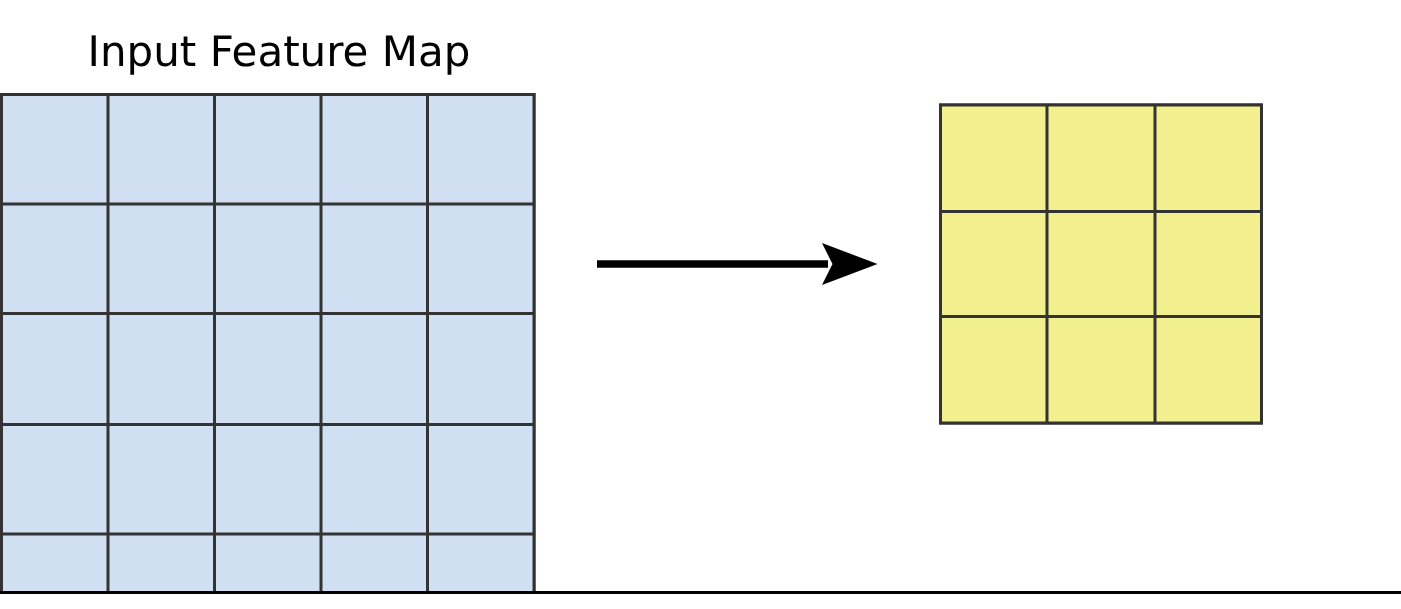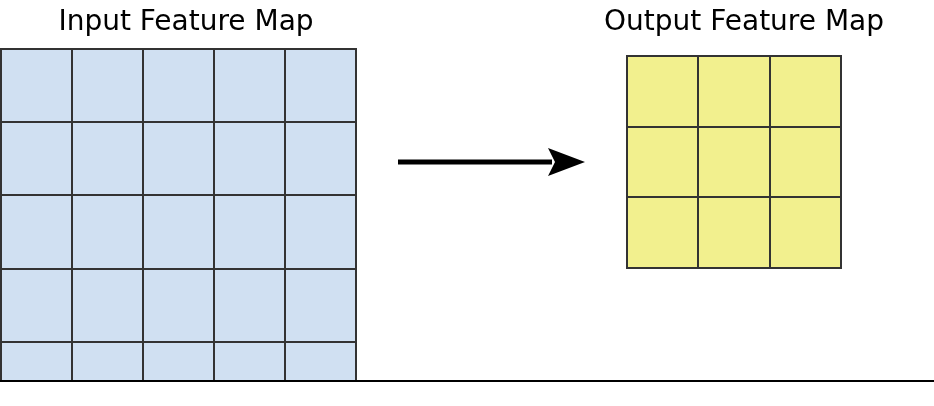--- a/index.html
+++ b/index.html
@@ -10,20 +10,21 @@
   }
   body {
     font-family: "DejaVu Sans", sans-serif;
   }
   #canvas {
     position: relative;
     width: 934px;
     height: 382px;
     background: #ffffff;
     overflow: hidden;
+    margin-top: 14px;
   }
   .title {
     position: absolute;
     top: 4px;
     font-size: 28px;
     line-height: 34px;
     color: #000000;
     white-space: nowrap;
     text-align: center;
     font-family: "DejaVu Sans", sans-serif;
@@ -94,21 +95,20 @@
     background: #000000;
   }
 </style>
 </head>
 <body>
 
 <div id="canvas">
 
   <div class="title" id="input-title">Input Feature Map</div>
 
-  <div class="title" id="output-title">Output Feature Map</div>
 
   <div class="grid" id="input-grid" style="grid-template-columns: repeat(5, 1fr); grid-template-rows: repeat(5, 1fr); background: rgb(51, 51, 51); border-color: rgb(51, 51, 51);">
       <div class="cell" style="background: rgb(208, 224, 242);"></div>
       <div class="cell" style="background: rgb(208, 224, 242);"></div>
       <div class="cell" style="background: rgb(208, 224, 242);"></div>
       <div class="cell" style="background: rgb(208, 224, 242);"></div>
       <div class="cell" style="background: rgb(208, 224, 242);"></div>
       <div class="cell" style="background: rgb(208, 224, 242);"></div>
       <div class="cell" style="background: rgb(208, 224, 242);"></div>
       <div class="cell" style="background: rgb(208, 224, 242);"></div>

